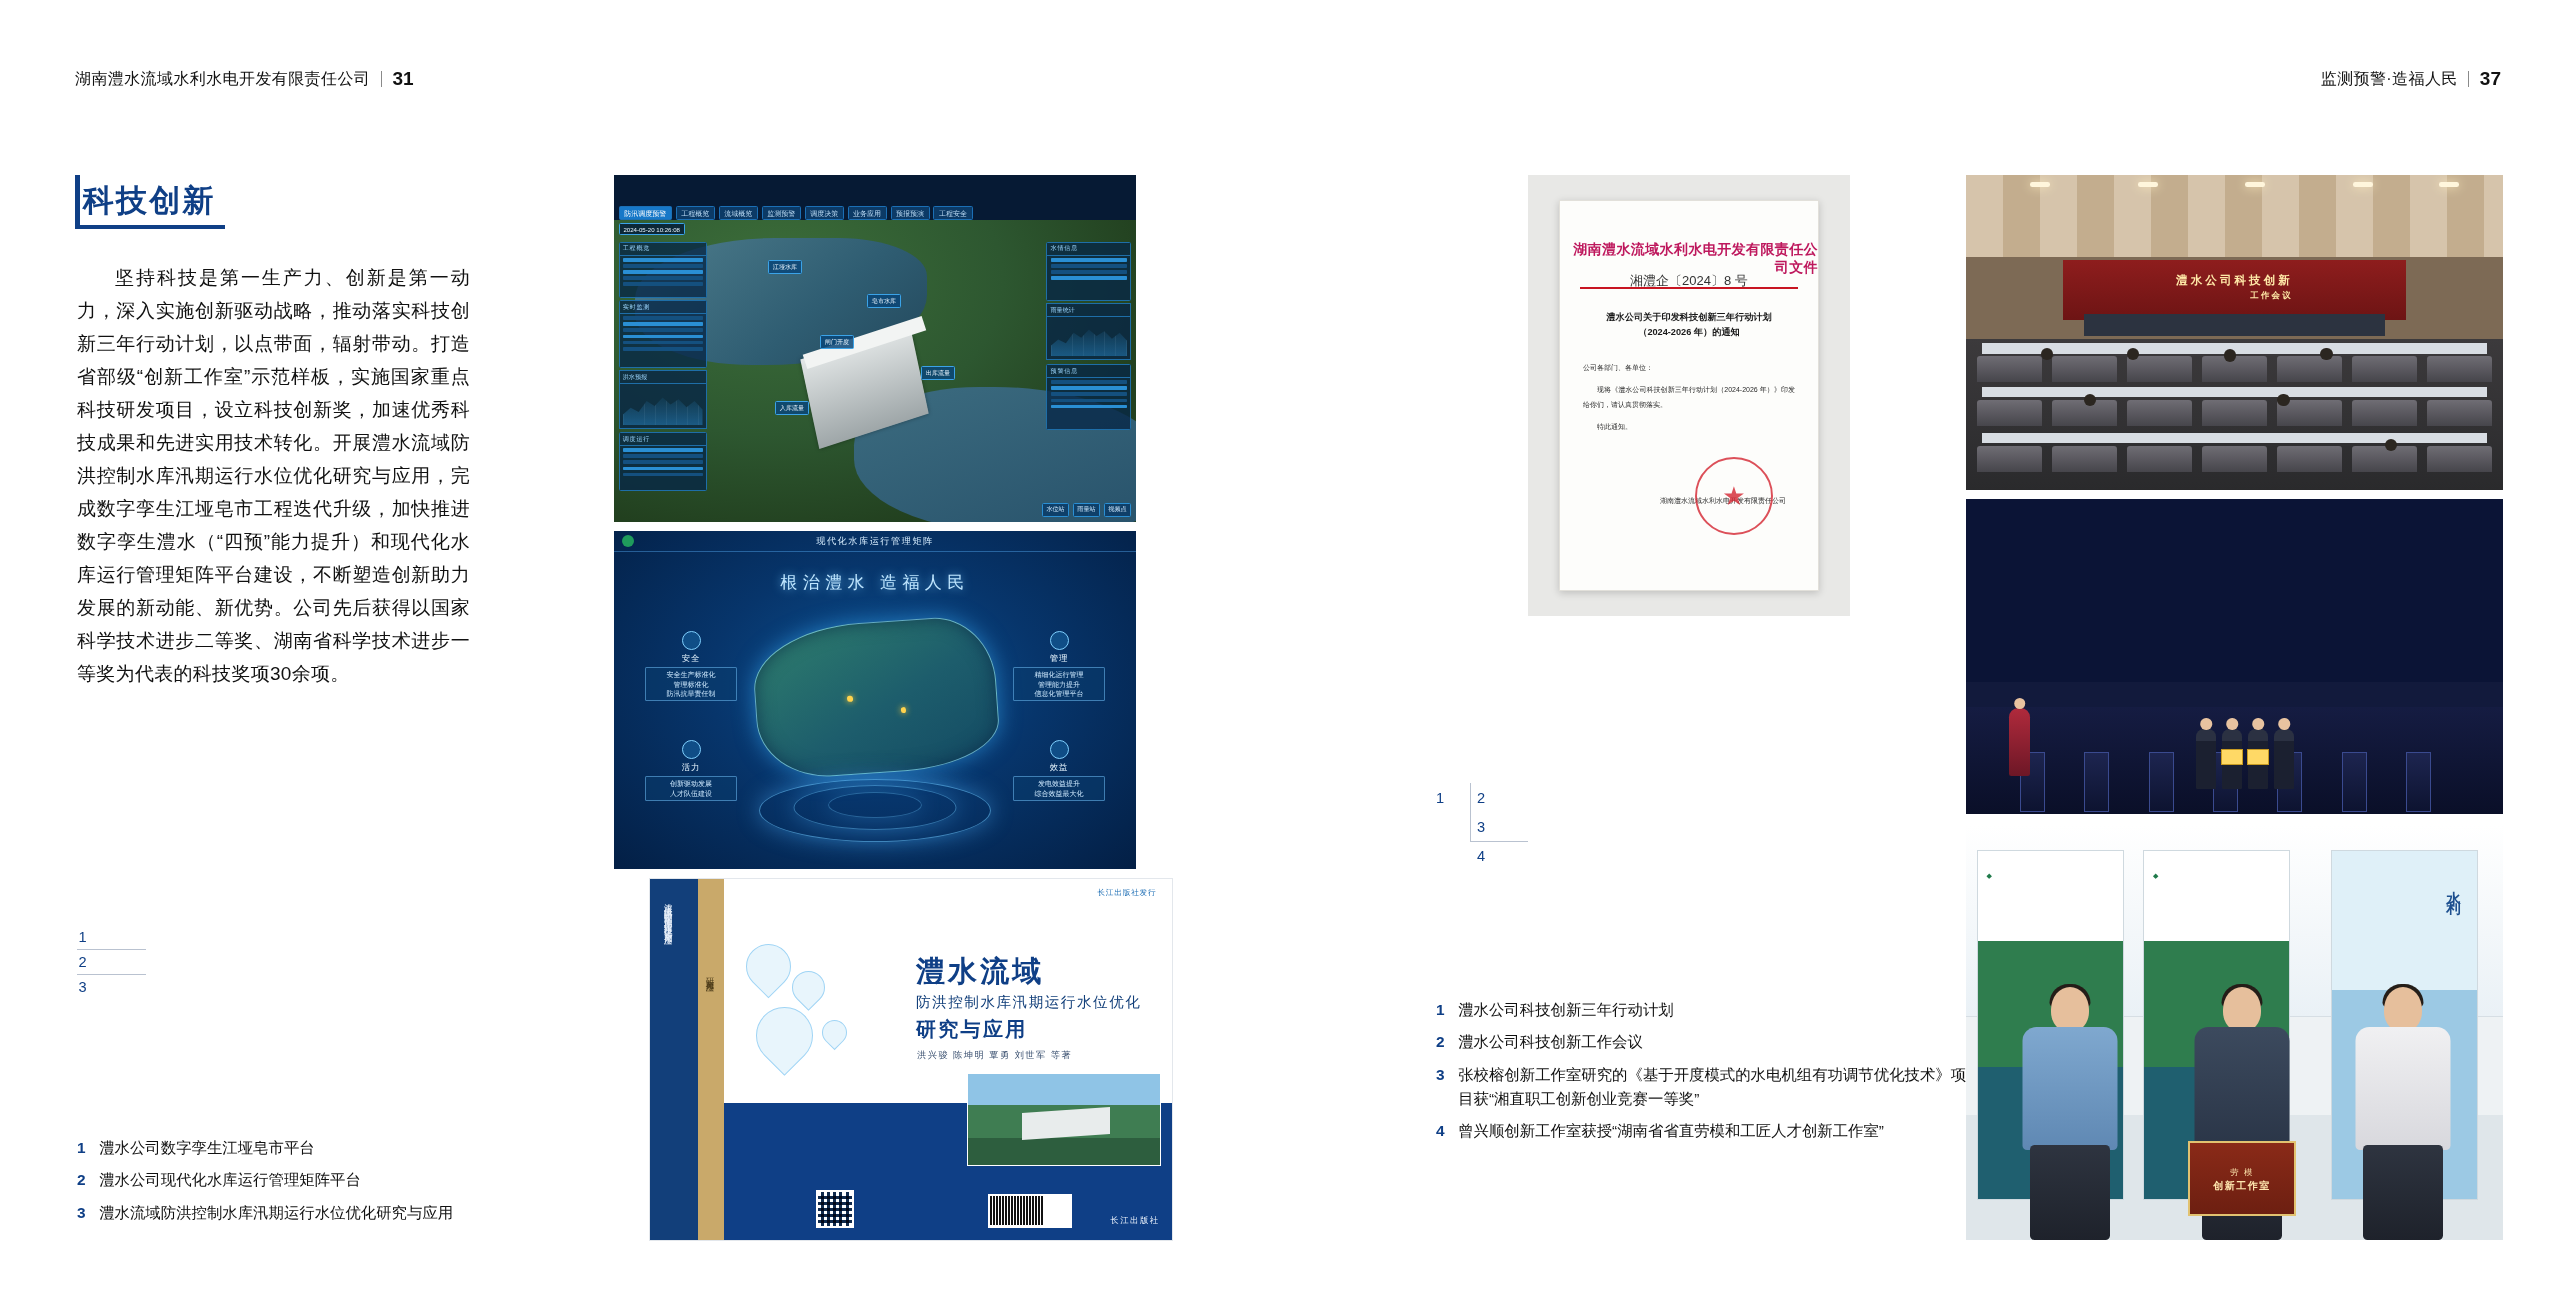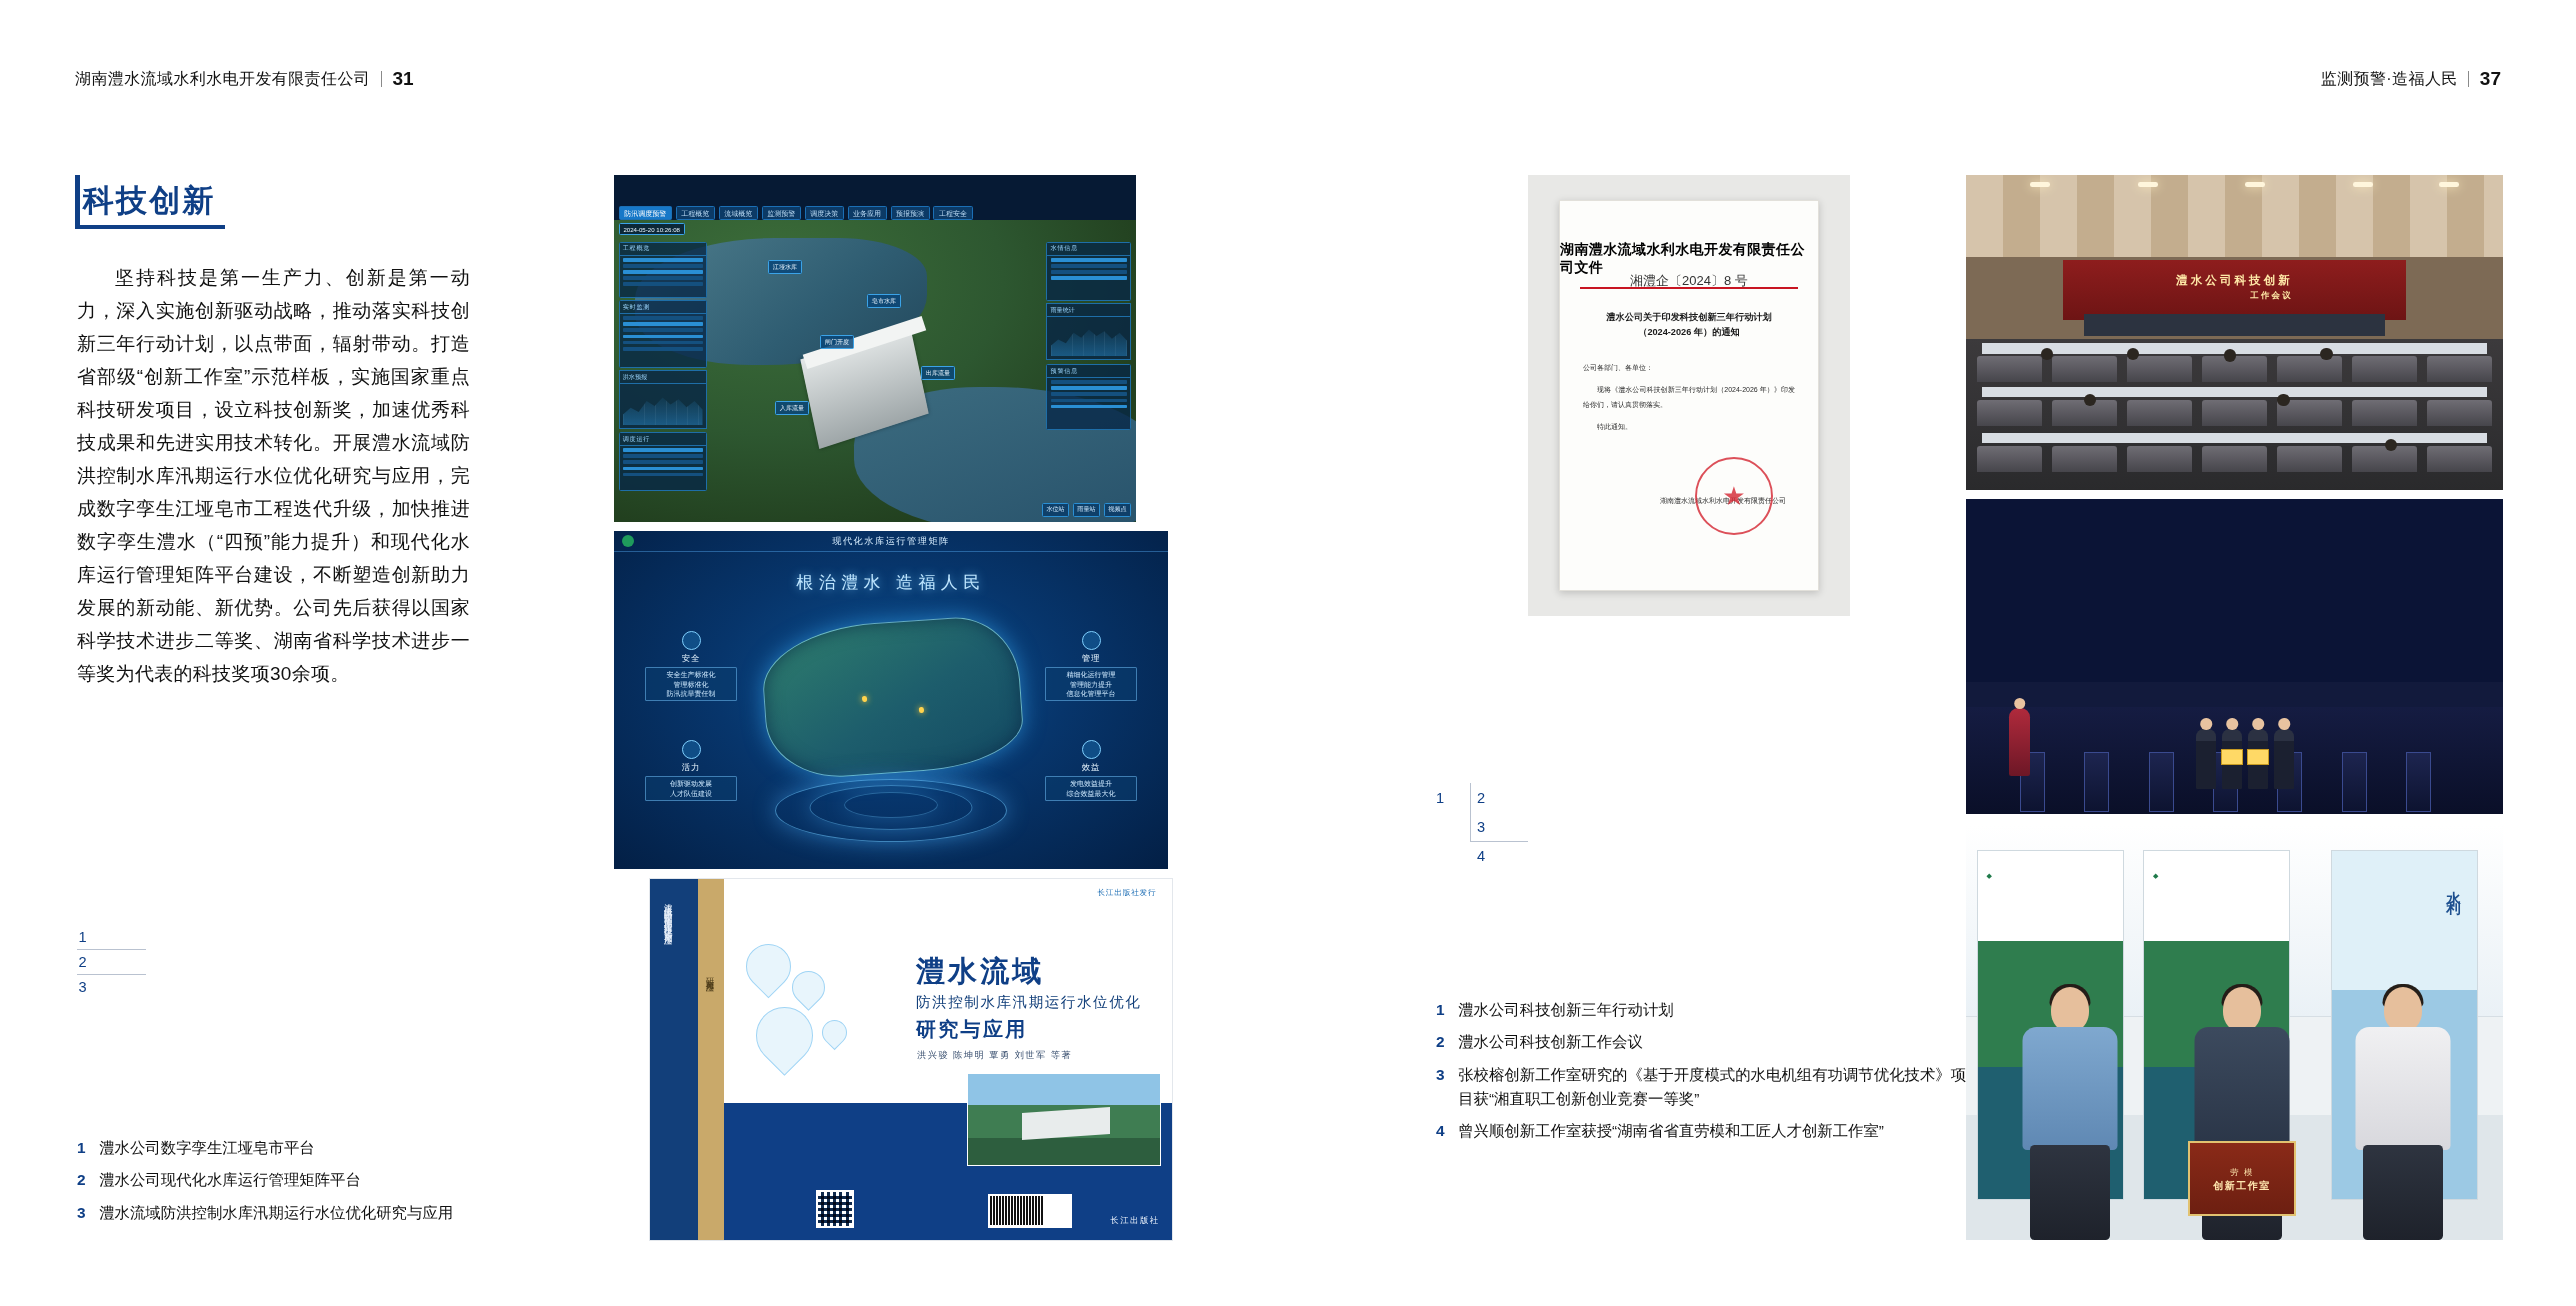--- a/index.html
+++ b/index.html
@@ -238,21 +238,20 @@
   }
   .dash-legend span {
     font-size: 6.1px; color: #cfe9ff; background: rgba(10,60,105,.85);
     border: 0.8px solid #2a8fd4; padding: 1.5px 3.8px; border-radius: 1.5px;
   }
 
   
   #fig-matrix {
     left: 614px; top: 531px; width: 522px; height: 338px;
     background: radial-gradient(ellipse at 50% 45%, #0c4f8f 0%, #07356b 45%, #031f45 100%);
-    padding-left: 32px;
   }
   .mx-top {
     position: absolute; left: 0; top: 0; width: 100%; height: 20px;
     border-bottom: 0.8px solid rgba(90,180,255,.4);
     display: flex; align-items: center; justify-content: center;
     font-size: 9.2px; color: #d8eeff; letter-spacing: 1.5px;
   }
   .mx-logo {
     position: absolute; left: 7.7px; top: 3.8px; width: 12.3px; height: 12.3px;
     border-radius: 50%; background: #1f9b5c;
@@ -391,22 +390,22 @@
   }
   .doc-sheet {
     position: relative;
     width: 258px; height: 389px;
     background: #fdfdfb;
     box-shadow: 0 1.5px 7.7px rgba(0,0,0,.18);
     border: 0.8px solid #e2e0da;
   }
   .doc-head {
     position: absolute; left: 0; top: 40px; width: 100%;
-    text-align: left; font-size: 14px; font-weight: bold;
-    color: #000000; letter-spacing: 0.4px;
+    text-align: right; font-size: 14px; font-weight: bold;
+    color: #be185d; letter-spacing: 0.4px;
   }
   .doc-no {
     position: absolute; left: 0; top: 71px; width: 100%;
     text-align: center; font-size: 13px; color: #333;
   }
   .doc-rule {
     position: absolute; left: 20px; right: 20px; top: 86px;
     height: 1.5px; background: #c81522;
   }
   .doc-t1 {

